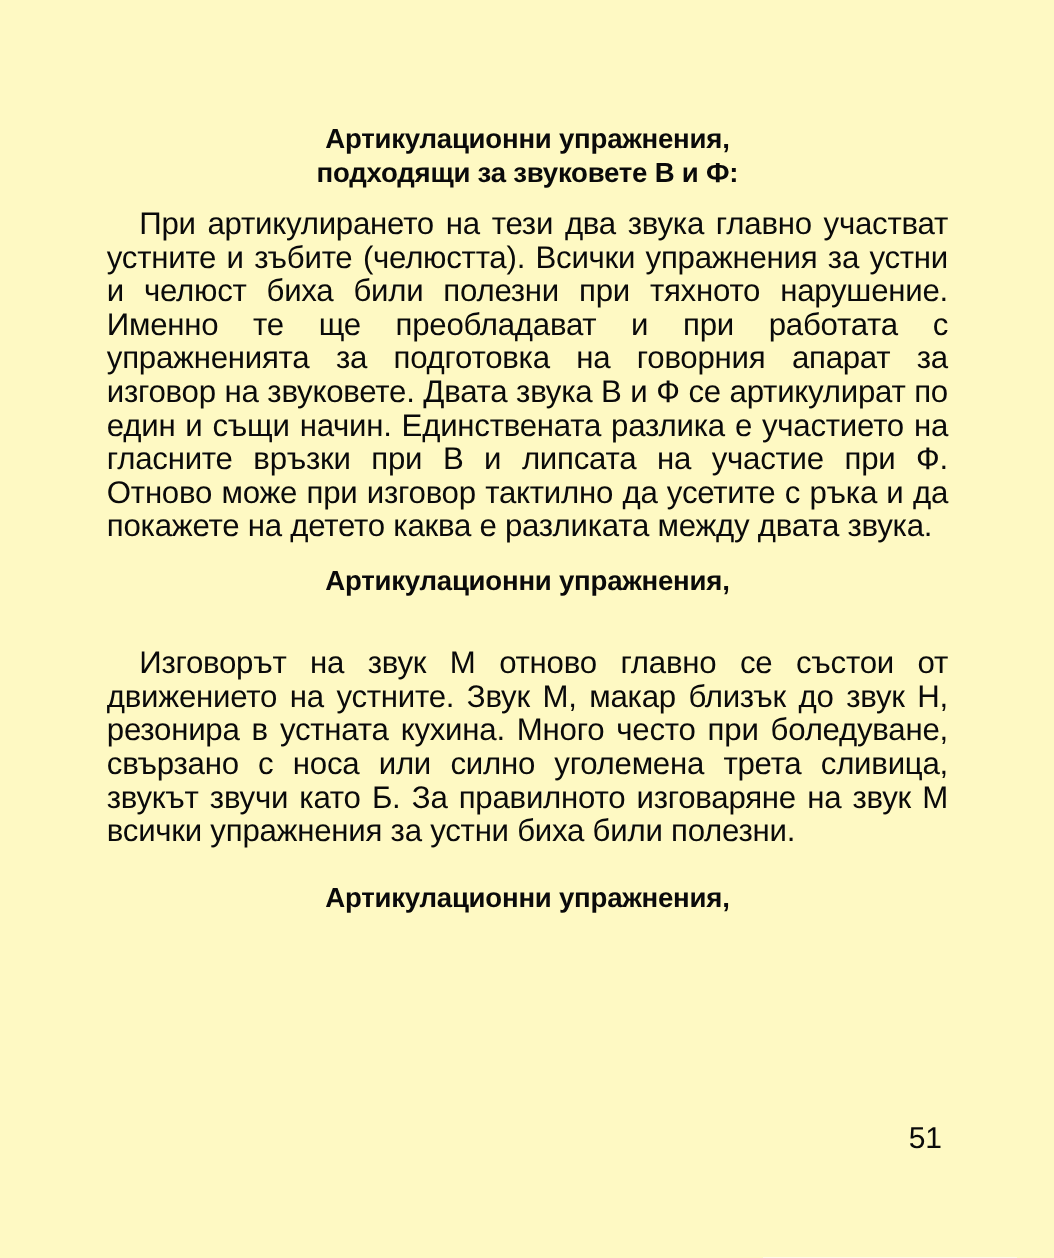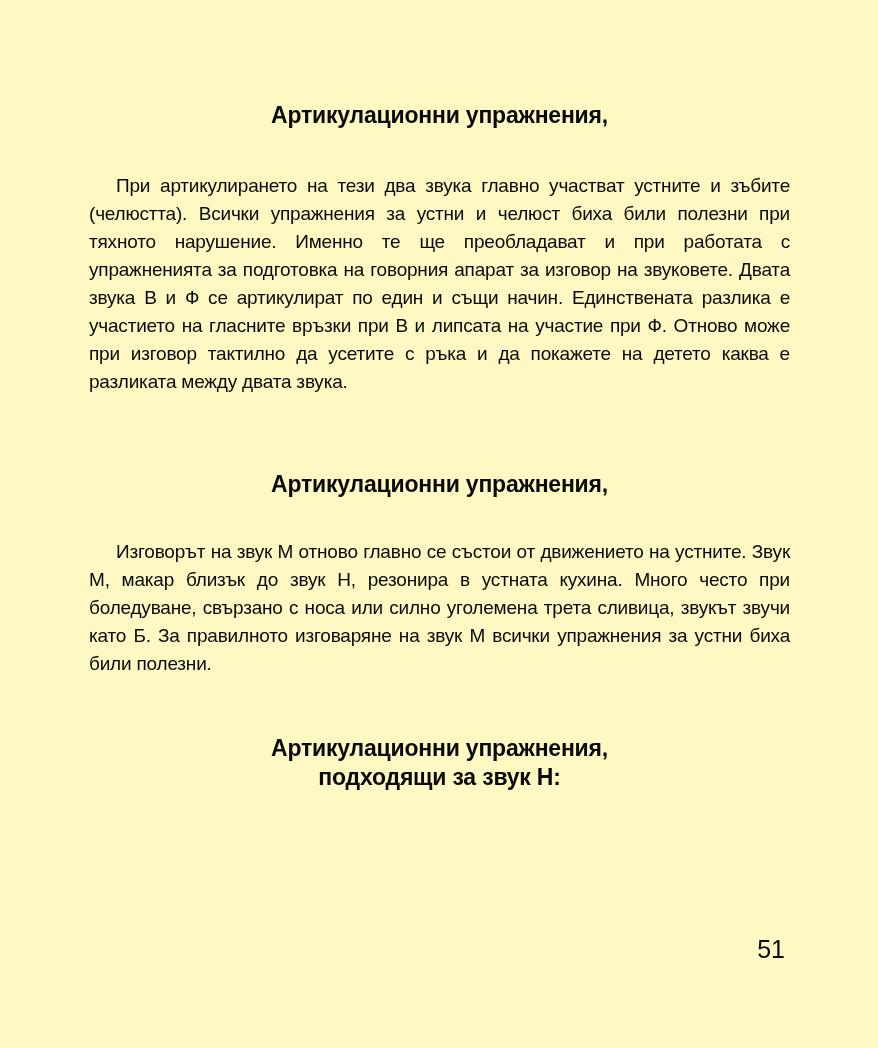--- a/index.html
+++ b/index.html
@@ -27,50 +27,50 @@
     font-size: 23px;
     line-height: 29px;
     letter-spacing: -0.2px;
   }
   .section-body {
     position: absolute;
     left: 89px;
     width: 701px;
     text-align: justify;
     text-indent: 27px;
-    font-size: 19px;
+    font-size: 26px;
     line-height: 28px;
     letter-spacing: -0.2px;
   }
   .page-number {
     position: absolute;
     top: 936px;
     right: 93px;
     font-size: 25px;
     line-height: 26px;
   }
 </style>
 </head>
 <body>
 
 <div class="page">
 
   <div class="section section-heading" style="top: 101px;">
     <div>Артикулационни упражнения,</div>
+    <div>подходящи за звуковете В и Ф:</div>
   </div>
 
   <p class="section-body" style="top: 172px; margin: 0;">При артикулирането на тези два звука главно участват устните и зъбите (челюстта). Всички упражнения за устни и челюст биха били полезни при тяхното нарушение. Именно те ще преобладават и при работата с упражненията за подготовка на говорния апарат за изговор на звуковете. Двата звука В и Ф се артикулират по един и същи начин. Единствената разлика е участието на гласните връзки при В и липсата на участие при Ф. Отново може при изговор тактилно да усетите с ръка и да покажете на детето каква е разликата между двата звука.</p>
 
   <div class="section section-heading" style="top: 470px;">
     <div>Артикулационни упражнения,</div>
   </div>
 
   <p class="section-body" style="top: 538px; margin: 0;">Изговорът на звук М отново главно се състои от движението на устните. Звук М, макар близък до звук Н, резонира в устната кухина. Много често при боледуване, свързано с носа или силно уголемена трета сливица, звукът звучи като Б. За правилното изговаряне на звук М всички упражнения за устни биха били полезни.</p>
 
   <div class="section section-heading" style="top: 734px;">
     <div>Артикулационни упражнения,</div>
-    <div>подходящи за звук Н:</div>
   </div>
 
 
   <div class="page-number">51</div>
 
 </div>
 
 </body></html>

